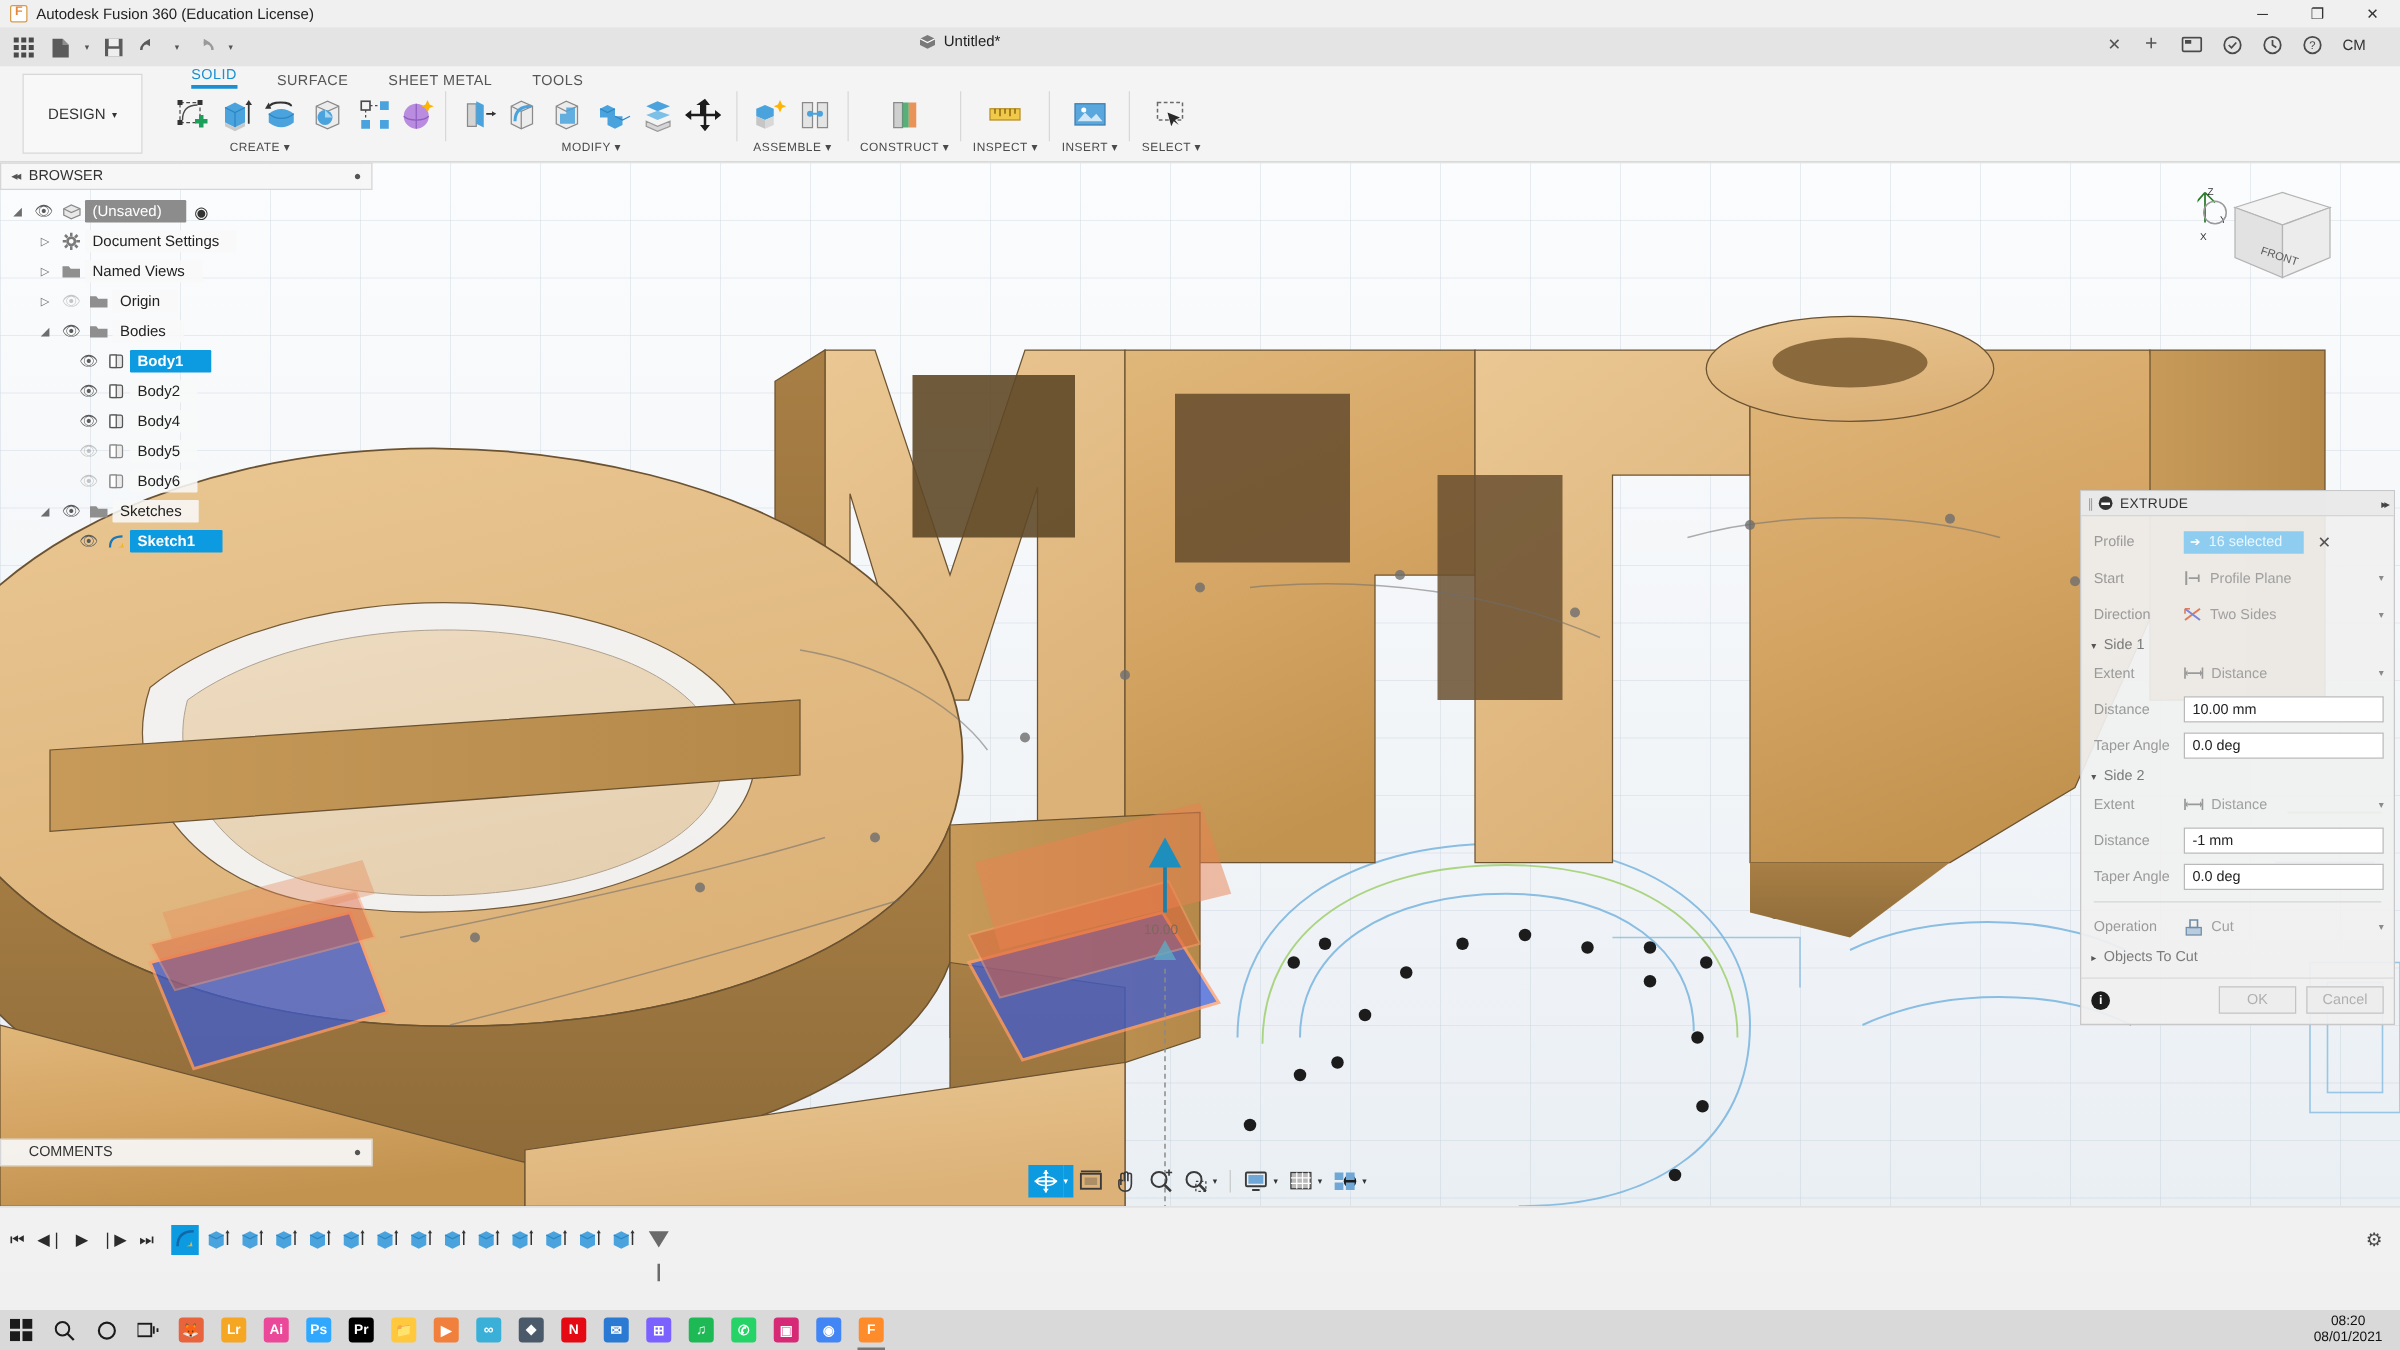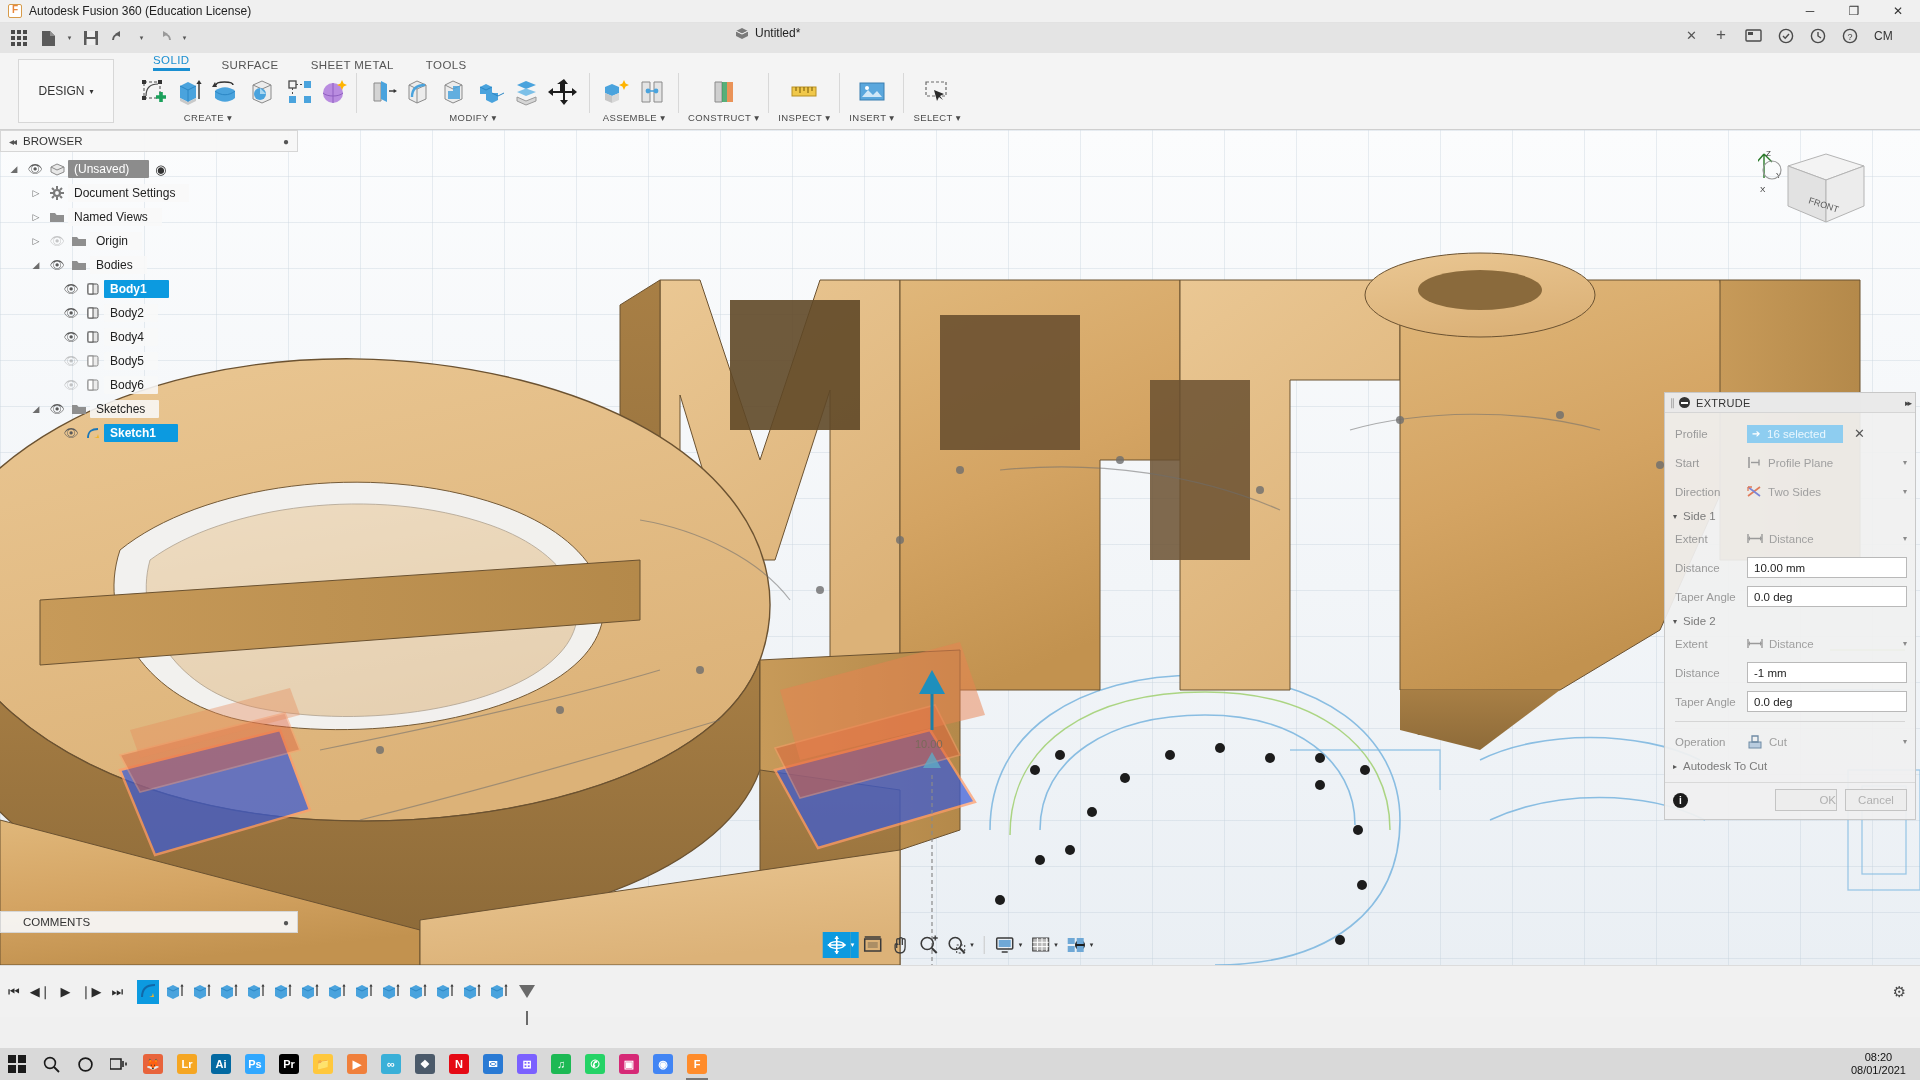--- a/index.html
+++ b/index.html
@@ -92,21 +92,21 @@
   .inp { flex:1; background:#fff; border:1px solid #b9b9b9; height:21px; display:flex; align-items:center;
          padding:0 6px; font-size:11.5px; color:#222; }
   .sect { display:flex; align-items:center; gap:6px; padding:4px 0 2px 8px; font-size:11.5px; color:#7b7b7b;}
   .sect .car{font-size:8px;color:#555;}
   .dlg-div{height:1px;background:#d5d5d5;margin:5px 10px;}
   .dlg-foot{display:flex;align-items:center;padding:6px 8px 8px;border-top:1px solid #d9d9d9;margin-top:4px;}
   .info{width:15px;height:15px;border-radius:50%;background:#1c1c1c;color:#fff;font-size:10px;font-weight:bold;
         display:flex;align-items:center;justify-content:center;}
   .fbtn{margin-left:8px;border:1px solid #c4c4c4;background:#ededed;color:#b0b0b0;font-size:11.5px;
         padding:4px 0;width:62px;text-align:center;cursor:pointer;}
-  .fbtn.ok{margin-left:auto;text-align:right;}
+  .fbtn.ok{margin-left:auto;}
 
   
   .comments { position:absolute; left:0; bottom:32px; width:298px; height:22px; background:rgba(246,246,246,.94);
               border:1px solid #d6d6d6; display:flex; align-items:center; font-size:11.5px; color:#333; }
   .comments span.t{margin-left:22px;}
   .comments .hdr-dot{margin-left:auto;margin-right:8px;font-size:10px;color:#555;}
 
   
   .navbar { position:absolute; left:50%; transform:translateX(-50%); bottom:6px; height:28px;
             display:flex; align-items:center; }
@@ -882,21 +882,21 @@
                 <path d="M5 1h6v6H5z" fill="none" stroke="#6f8ba5" stroke-width="1.3"></path>
               </svg>
           <span class="cap">Cut</span>
           <span class="car">▾</span>
         </span>
           </span>
       </div>
 
       <div class="sect" style="padding-bottom:6px;">
         <span class="car">▸</span>
-        <span>Autodesk To Cut</span>
+        <span>Objects To Cut</span>
       </div>
 
       <div class="dlg-foot">
         <span class="info">i</span>
         <span class="fbtn ok">OK</span>
         <span class="fbtn">Cancel</span>
       </div>
     </div>
   </div>
 
@@ -1122,21 +1122,21 @@
       </svg>
   </div>
   <div id="tk-apps" style="display:flex;">
       <div class="tk">
         <div class="sq" style="background: rgb(232, 100, 60);">🦊</div>
       </div>
       <div class="tk">
         <div class="sq" style="background: rgb(245, 166, 35);">Lr</div>
       </div>
       <div class="tk">
-        <div class="sq" style="background: #0369a1;">Ai</div>
+        <div class="sq" style="background: #ec4899;">Ai</div>
       </div>
       <div class="tk">
         <div class="sq" style="background: rgb(49, 168, 255);">Ps</div>
       </div>
       <div class="tk">
         <div class="sq" style="background: #000000;">Pr</div>
       </div>
       <div class="tk">
         <div class="sq" style="background: rgb(255, 200, 61);">📁</div>
       </div>

